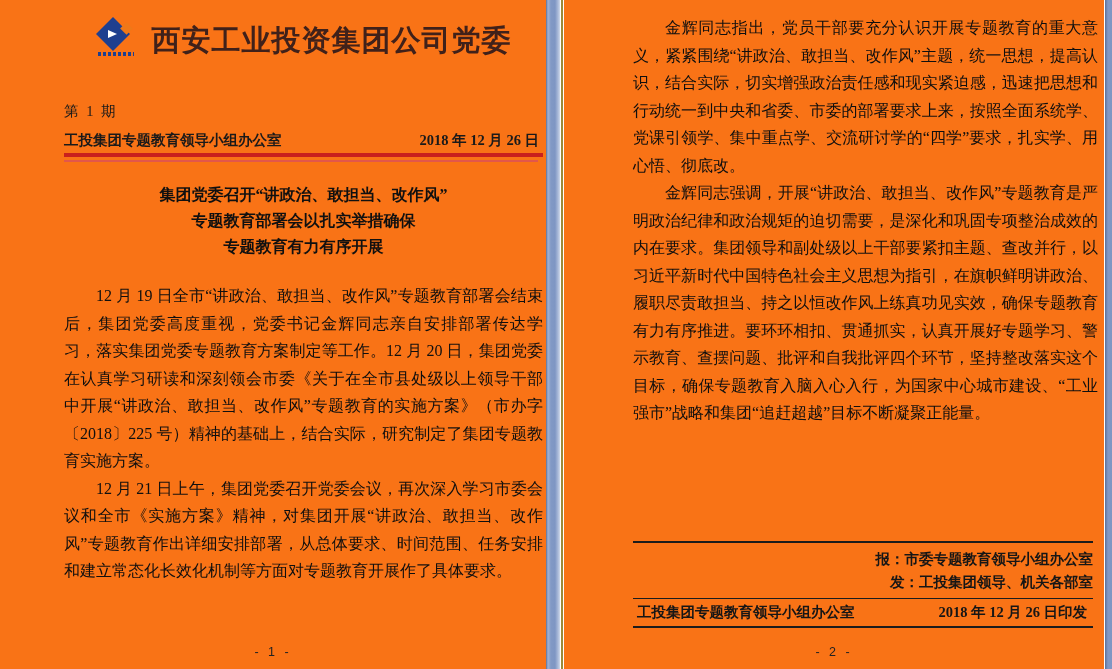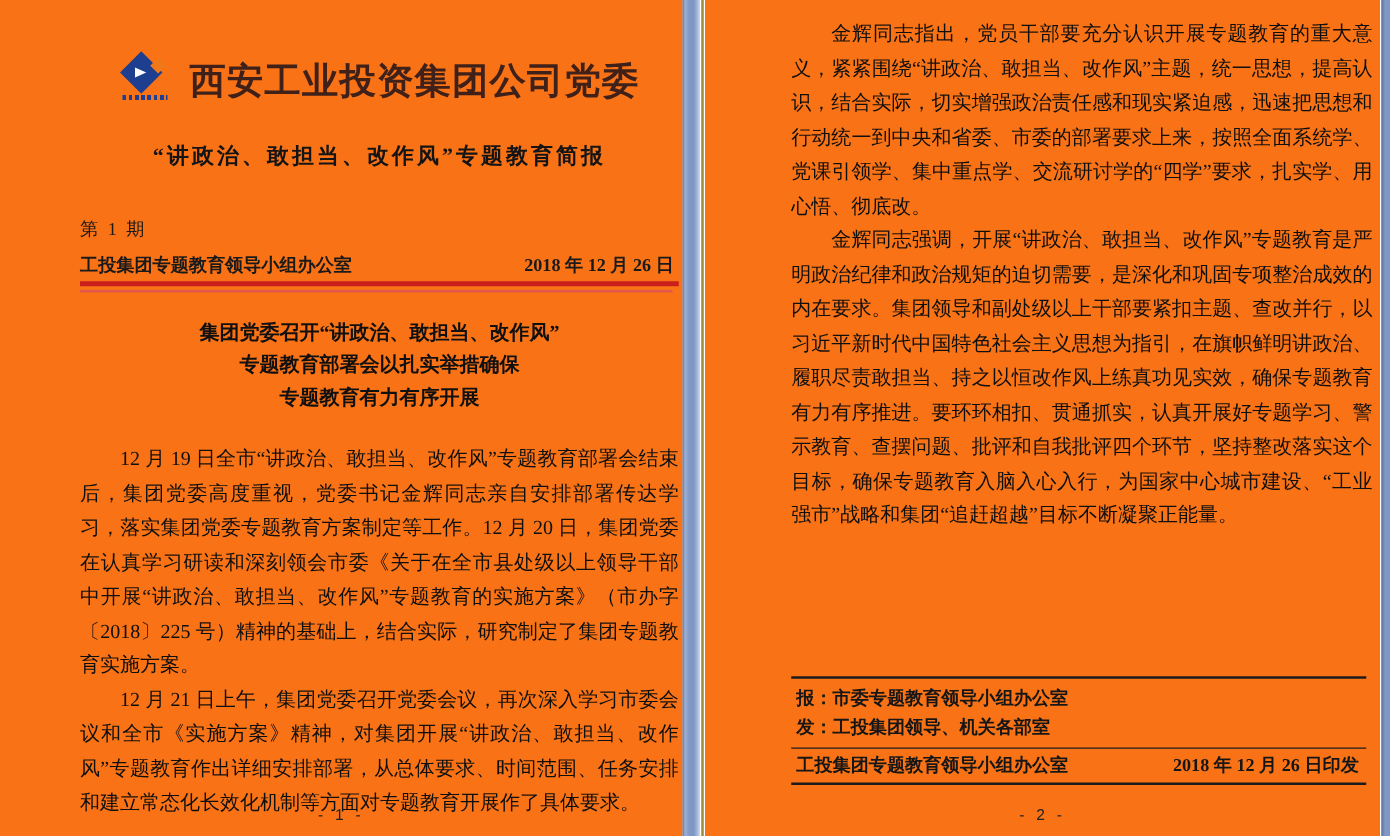--- a/index.html
+++ b/index.html
@@ -8,21 +8,21 @@
   .stage { position:relative; width:1112px; height:669px; background:#fff; }
 
   
   .page { position:absolute; top:0; height:669px; background:#f97316; }
   #page1 { left:0;   width:546px; }
   #page2 { left:564px; width:540px; }
   .content1 { position:relative; margin-left:64px; width:479px; height:669px; }
   .content2 { position:relative; margin-left:69px; width:465px; height:669px; }
 
   
-  .masthead { display:flex; align-items:center; justify-content:center; padding-top:42px; gap:14px; }
+  .masthead { display:flex; align-items:center; justify-content:center; padding-top:18px; gap:14px; }
   .logo { position:relative; width:42px; height:46px; flex:0 0 auto; }
   .logo .diamond { position:absolute; left:5px; top:4px; width:24px; height:24px;
                    background:#1e3f8f; transform:rotate(45deg); }
   .logo .arrow { position:absolute; left:12px; top:12px; width:0; height:0;
                  border-top:4px solid transparent; border-bottom:4px solid transparent;
                  border-left:9px solid #ffffff; }
   .logo .spark { position:absolute; left:26px; top:6px; width:9px; height:9px;
                  background:#f07818; transform:rotate(45deg); }
   .logo .caption { position:absolute; left:2px; top:34px; width:36px; height:4px;
                    background:repeating-linear-gradient(to right,#1e3f8f 0 3px,transparent 3px 5px); }
@@ -46,21 +46,21 @@
 
   
   .body2 { position:absolute; top:14px; left:0; width:465px; font-size:16px; line-height:27.5px;
            text-align:justify; color:#0f0f0f; }
   .body2 p { text-indent:2em; }
 
   
   .footer2 { position:absolute; top:541px; left:0; width:460px; font-size:14.5px; color:#161616; }
   .hr { height:2px; background:#1c1c1c; }
   .hr-thin { height:1.5px; background:#1c1c1c; }
-  .dist { padding:5px 0 4px 4px; font-weight:600; line-height:23px; }
+  .dist { padding:5px 0 4px 4px; font-weight:600; line-height:23px;text-align:right; }
   .print-row { display:flex; justify-content:space-between; align-items:baseline;
                padding:4px 6px 4px 4px; font-weight:600; }
 
   .page-num { position:absolute; bottom:10px; width:100%; text-align:center;
               font-size:12.5px; letter-spacing:3px; color:#222;
               font-family:"Liberation Sans","DejaVu Sans",sans-serif; }
 
   
   .divider { position:absolute; top:0; height:669px; }
   #mid-divider { left:546px; width:18px; }
@@ -82,21 +82,20 @@
       <div class="masthead">
         <div class="logo">
           <div class="diamond"></div>
           <div class="arrow"></div>
           <div class="spark"></div>
           <div class="caption"></div>
         </div>
         <div class="org-title">西安工业投资集团公司党委</div>
       </div>
 
-      <div class="bulletin-title">“讲政治、敢担当、改作风”专题教育简报</div>
 
       <div class="issue-no">第 1 期</div>
 
       <div class="office-row">
         <span class="office">工投集团专题教育领导小组办公室</span>
         <span class="date">2018 年 12 月 26 日</span>
       </div>
 
       <div class="red-rule"></div>
       <div class="red-rule-thin"></div>

